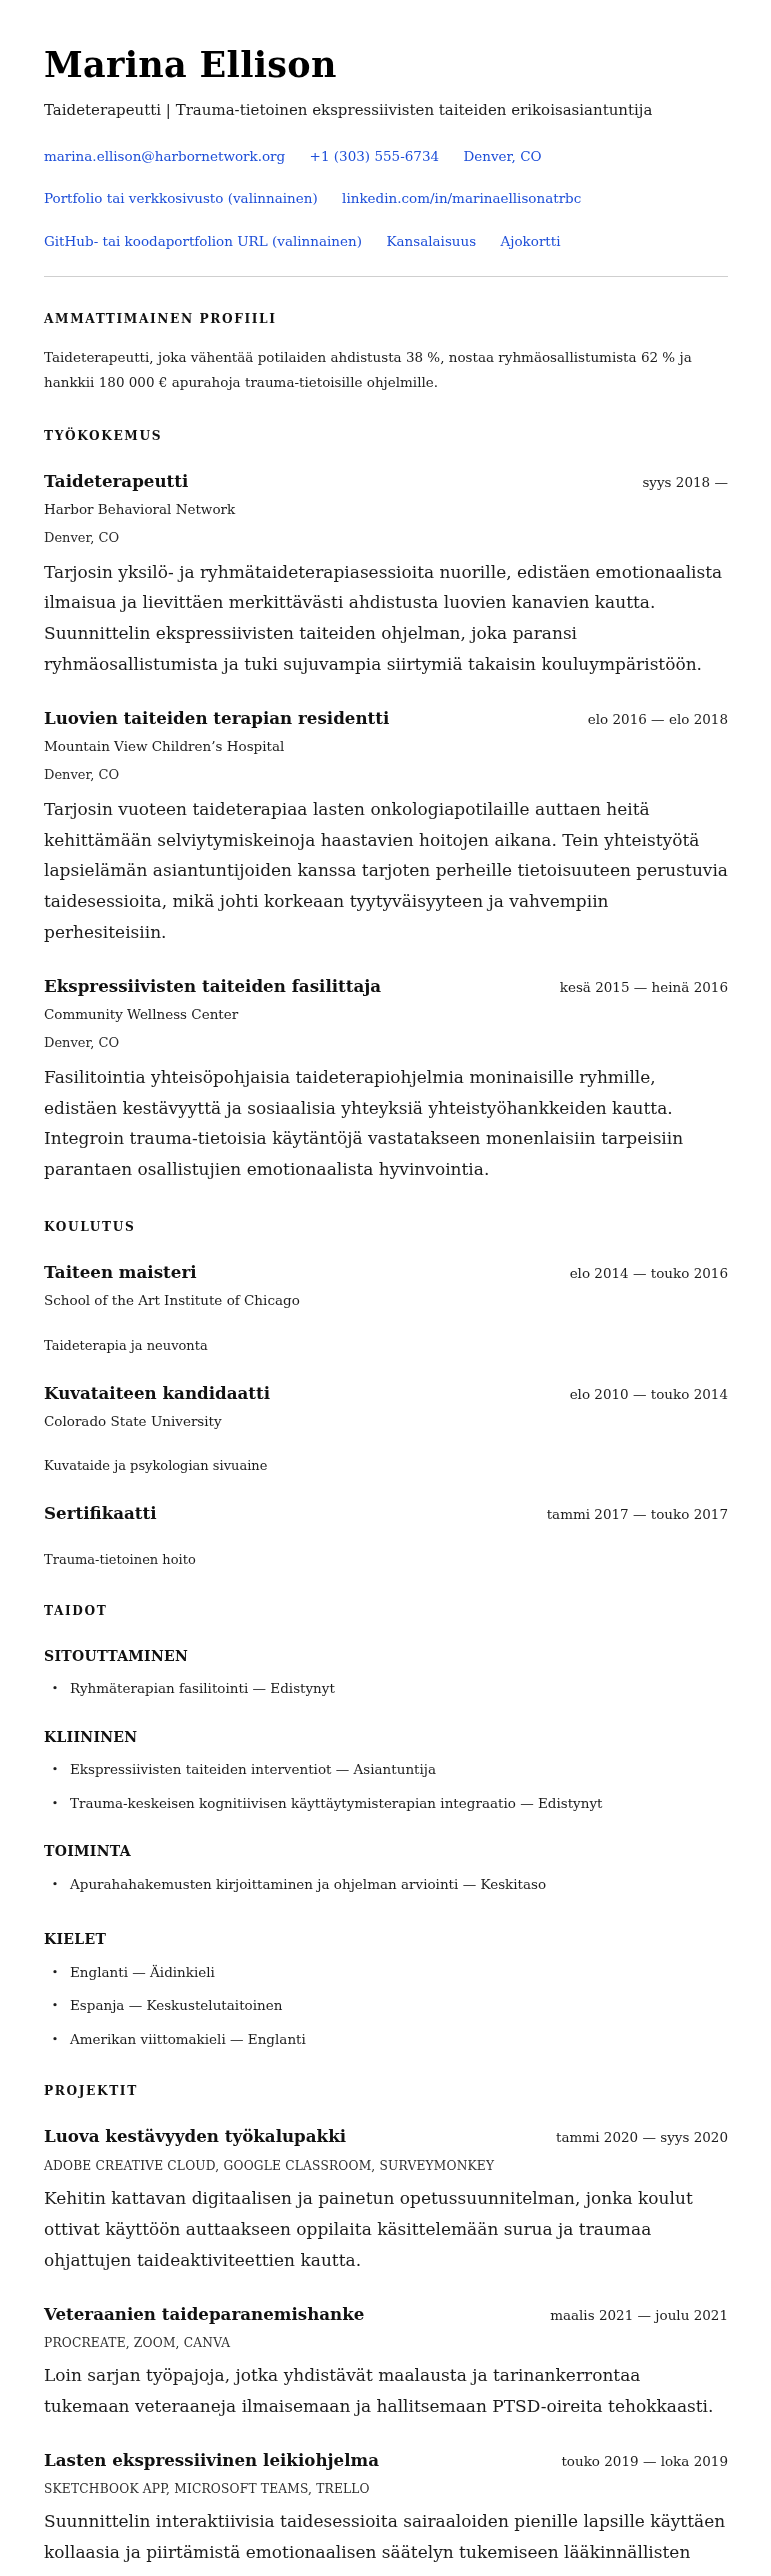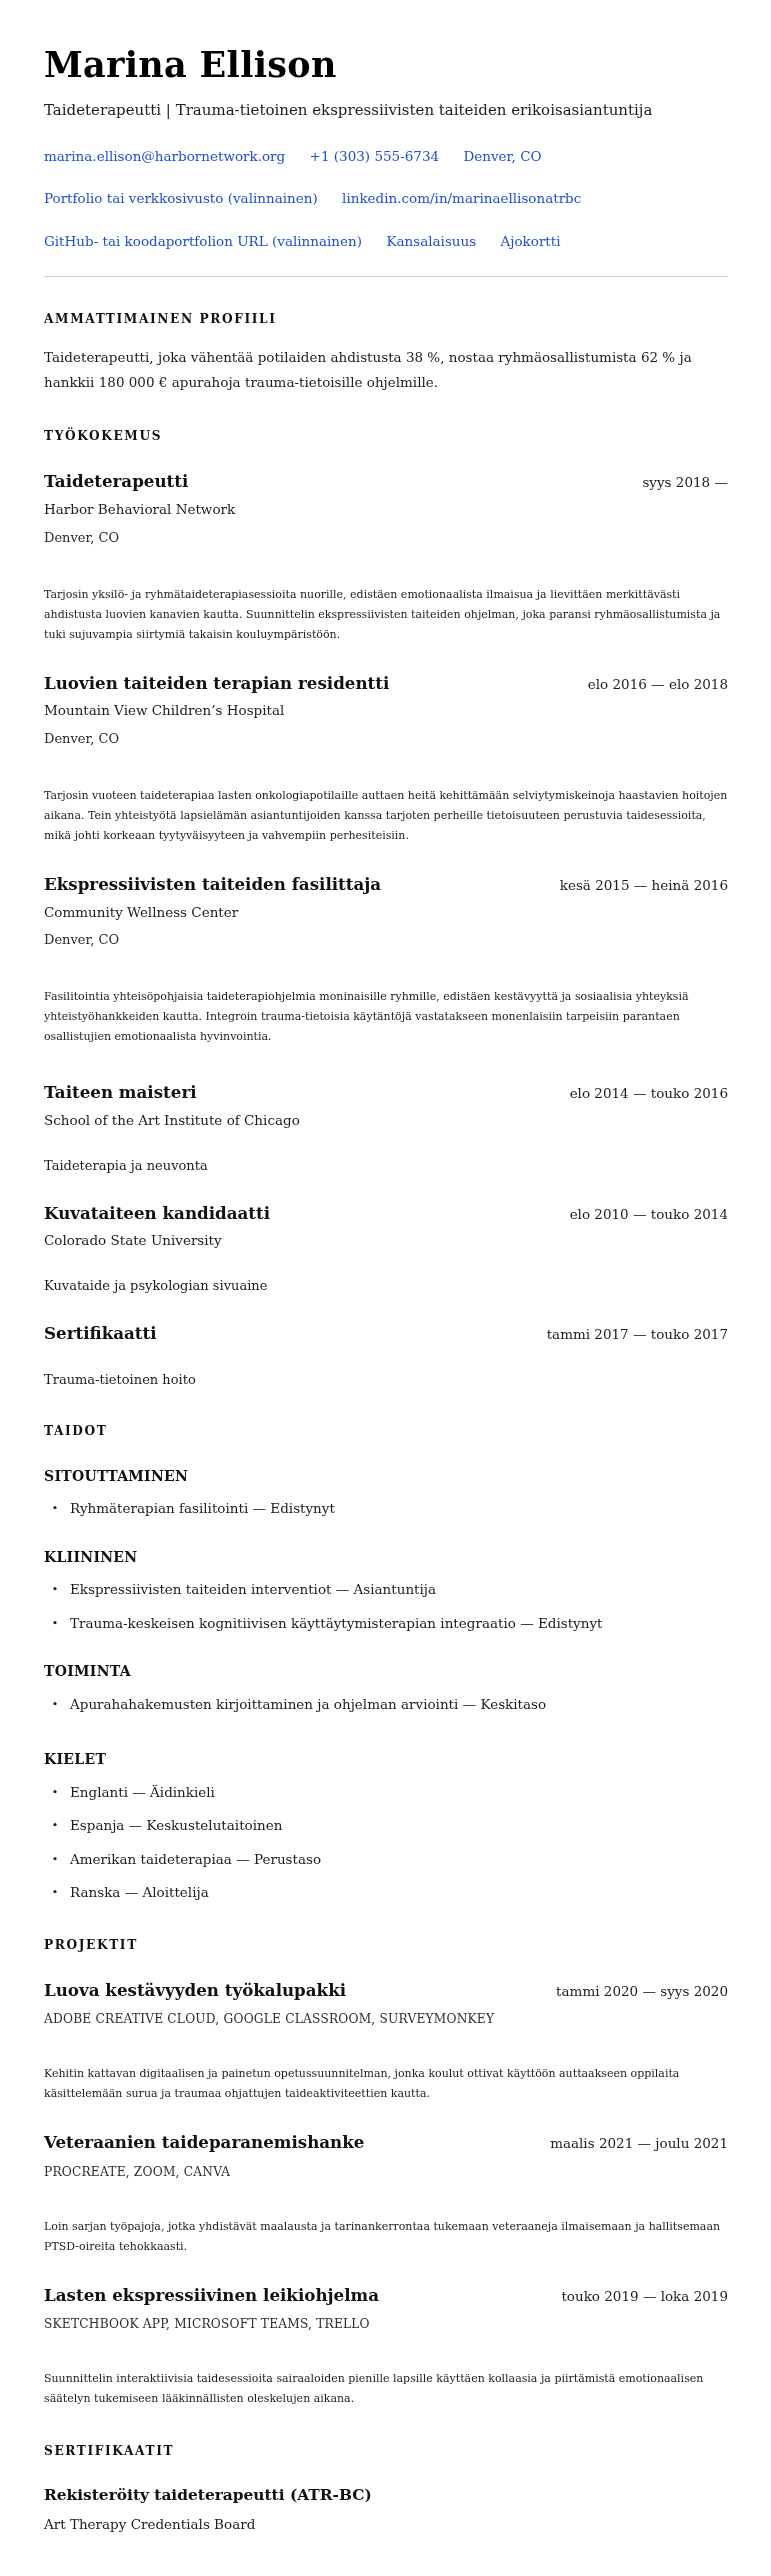--- a/index.html
+++ b/index.html
@@ -78,23 +78,23 @@
   }
   .entry-date {
     font-size: 13.5px;
     color: #1c1c1c;
     white-space: nowrap;
   }
   .entry-company { font-size: 13.5px; margin-top: 9px; line-height: 1.3; }
   .entry-location { font-size: 13px; margin-top: 11px; line-height: 1.3; color: #2a2a2a; }
   .entry-detail { font-size: 13px; margin-top: 28px; line-height: 1.3; }
   .entry-desc {
-    font-size: 11px;
+    font-size: 17px;
     line-height: 1.82;
-    margin-top: 38px;
+    margin-top: 10px;
   }
   .entry-tools {
     font-size: 12.2px;
     margin-top: 11.6px;
     letter-spacing: 0.2px;
     color: #2e2e2e;
   }
 
   
   .skill-group { margin-top: 30px; }
@@ -193,20 +193,21 @@
         <span class="entry-title">Ekspressiivisten taiteiden fasilittaja</span>
         <span class="entry-date">kesä 2015 — heinä 2016</span>
       </div>
       <div class="entry-company">Community Wellness Center</div>
       <div class="entry-location">Denver, CO</div>
       <p class="entry-desc">Fasilitointia yhteisöpohjaisia taideterapiohjelmia moninaisille ryhmille, edistäen kestävyyttä ja sosiaalisia yhteyksiä yhteistyöhankkeiden kautta. Integroin trauma-tietoisia käytäntöjä vastatakseen monenlaisiin tarpeisiin parantaen osallistujien emotionaalista hyvinvointia.</p>
     </div>
   </section>
 
   <section class="section">
+    <h2 class="section-heading">KOULUTUS</h2>
 
     <div class="entry">
       <div class="entry-head">
         <span class="entry-title">Taiteen maisteri</span>
         <span class="entry-date">elo 2014 — touko 2016</span>
       </div>
       <div class="entry-company">School of the Art Institute of Chicago</div>
       <div class="entry-detail">Taideterapia ja neuvonta</div>
     </div>
 
@@ -251,22 +252,21 @@
       <ul class="bullet-list">
         <li>Apurahahakemusten kirjoittaminen ja ohjelman arviointi — Keskitaso</li>
       </ul>
     </div>
 
     <div class="skill-group last">
       <h3 class="group-heading">KIELET</h3>
       <ul class="bullet-list">
         <li>Englanti — Äidinkieli</li>
         <li>Espanja — Keskustelutaitoinen</li>
-        <li>Amerikan taideterapiaa — Perustaso</li>
-        <li>Ranska — Aloittelija</li>
+        <li>Amerikan viittomakieli — Englanti</li>
       </ul>
     </div>
   </section>
 
   <section class="section">
     <h2 class="section-heading">PROJEKTIT</h2>
 
     <div class="entry">
       <div class="entry-head">
         <span class="entry-title">Luova kestävyyden työkalupakki</span>

